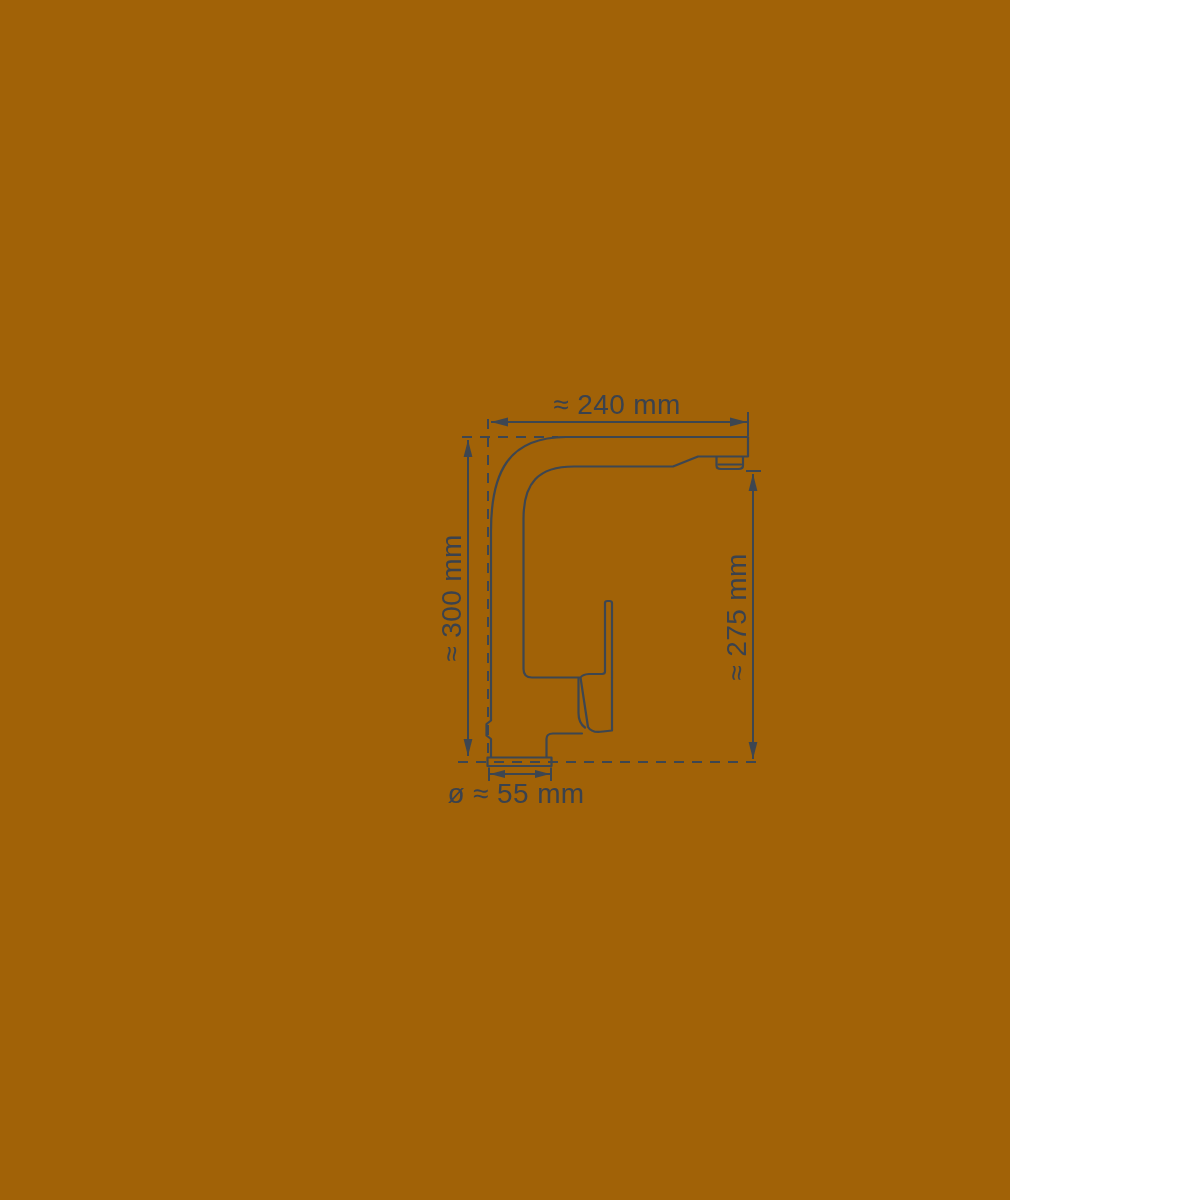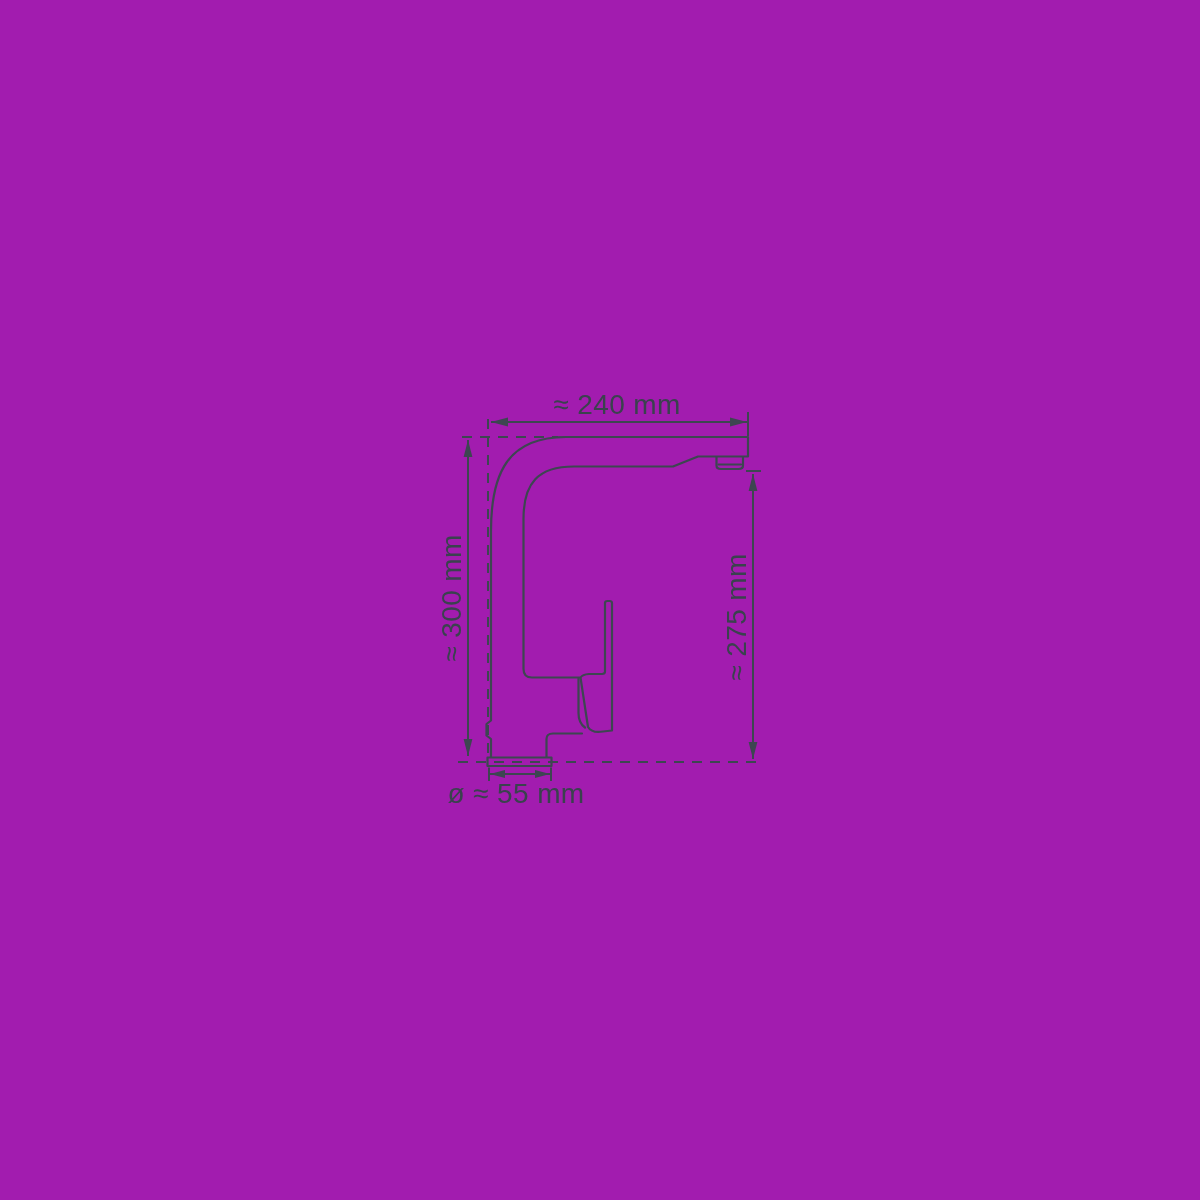--- a/index.html
+++ b/index.html
@@ -5,23 +5,23 @@
   html, body {
     margin: 0;
     padding: 0;
     background: #ffffff;
     width: 1200px;
     height: 1200px;
     font-family: "Liberation Sans", "DejaVu Sans", sans-serif;
   }
   .stage {
     position: relative;
-    width: 1200px;
+    width: 1010px;
     height: 1200px;
-    background: #a21caf;
+    background: #a16207;
     overflow: hidden;
   }
   svg { display: block; }
   .outline {
     fill: none;
     stroke-width: 2.2;
     stroke-linecap: round;
     stroke-linejoin: round;
   }
   .dim {

